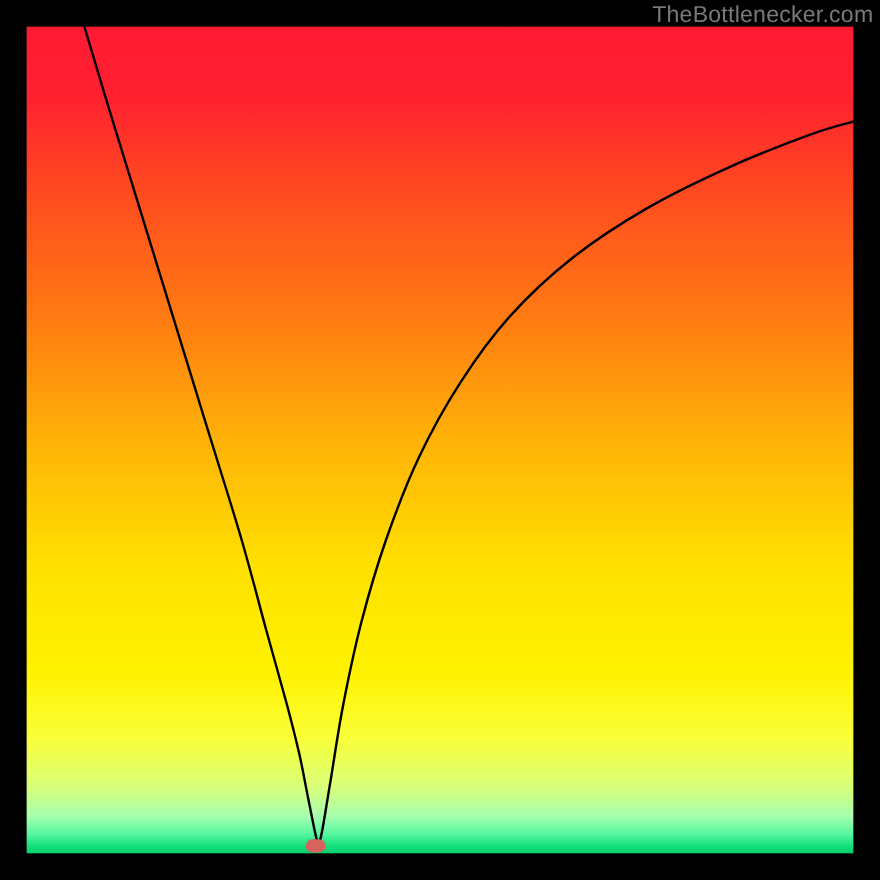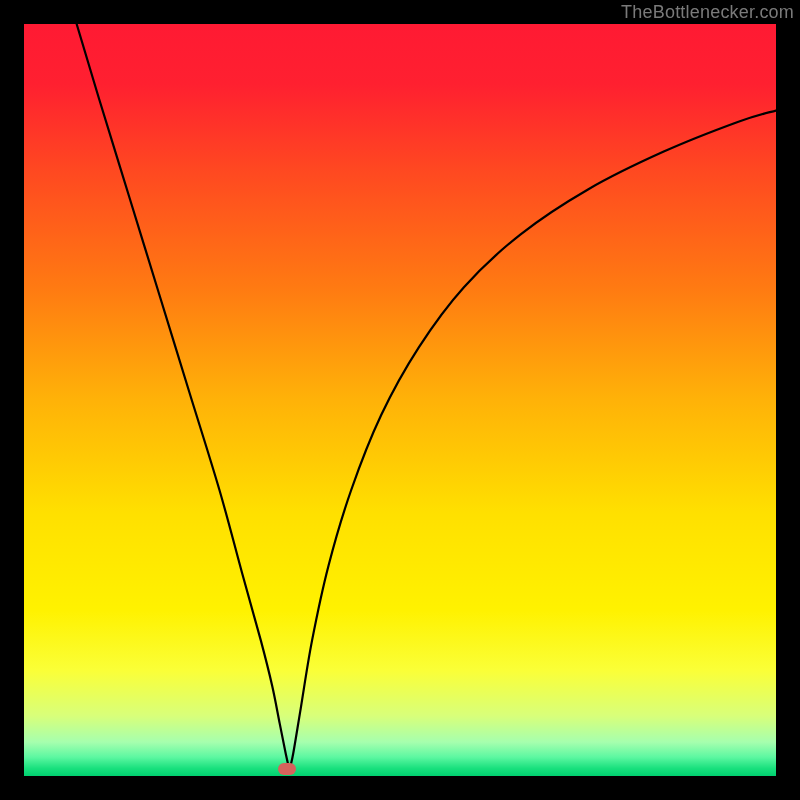--- a/index.html
+++ b/index.html
@@ -24,21 +24,21 @@
     left: 0;
     top: 0;
     width: 752px;
     height: 752px;
   }
   .watermark {
     position: absolute;
     top: 2px;
     right: 6px;
     color: #7a7a7a;
-    font-size: 18px;
+    font-size: 21px;
     font-weight: 400;
     font-family: Arial, Helvetica, sans-serif;
     letter-spacing: 0.2px;
     z-index: 10;
   }
   .marker {
     position: absolute;
     width: 18px;
     height: 12px;
     border-radius: 6px;

